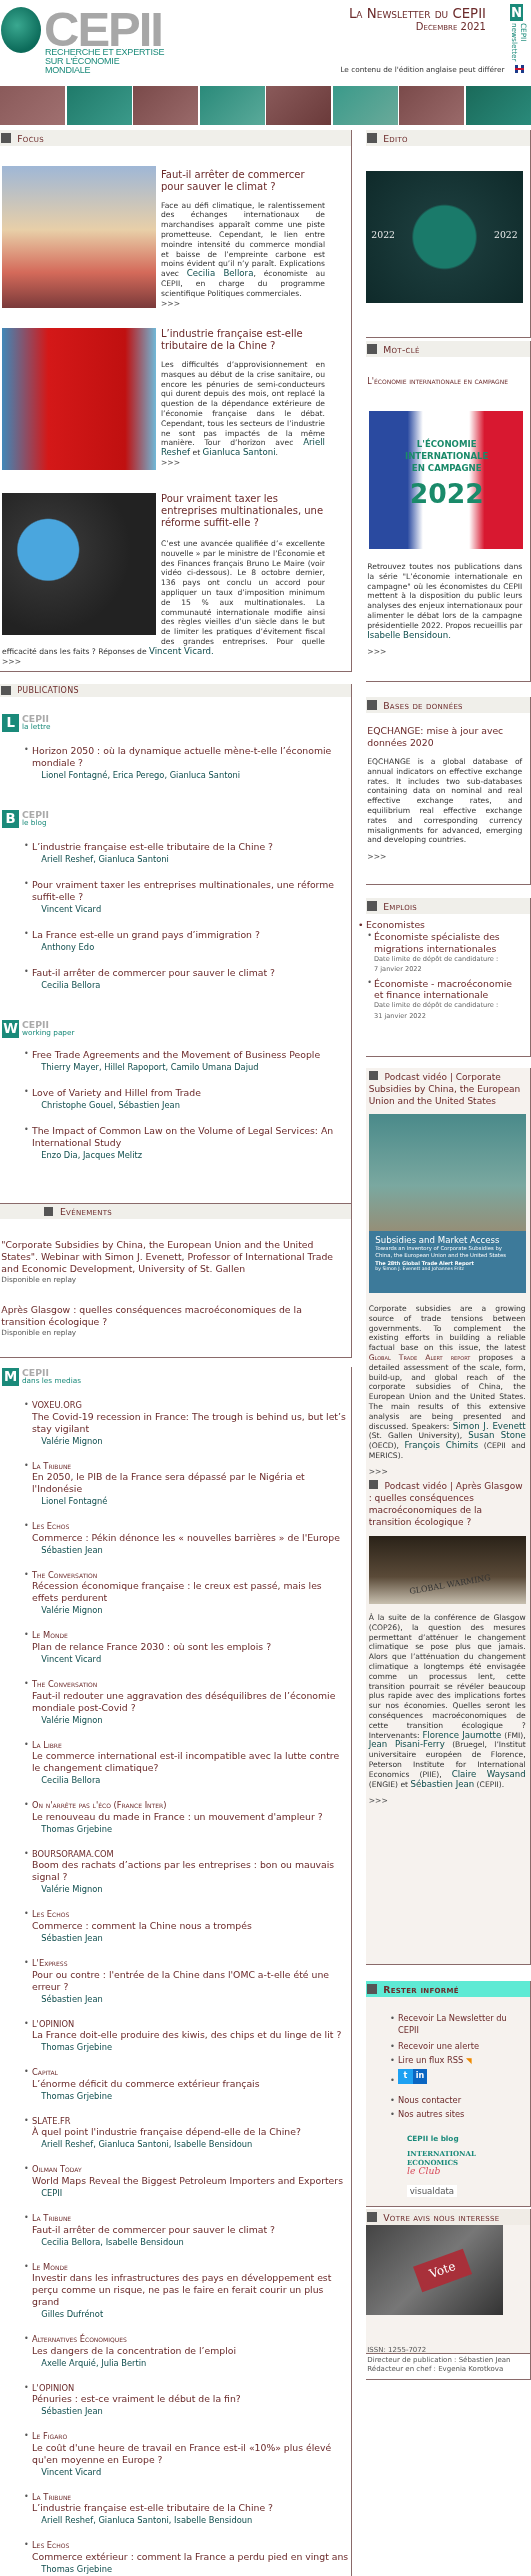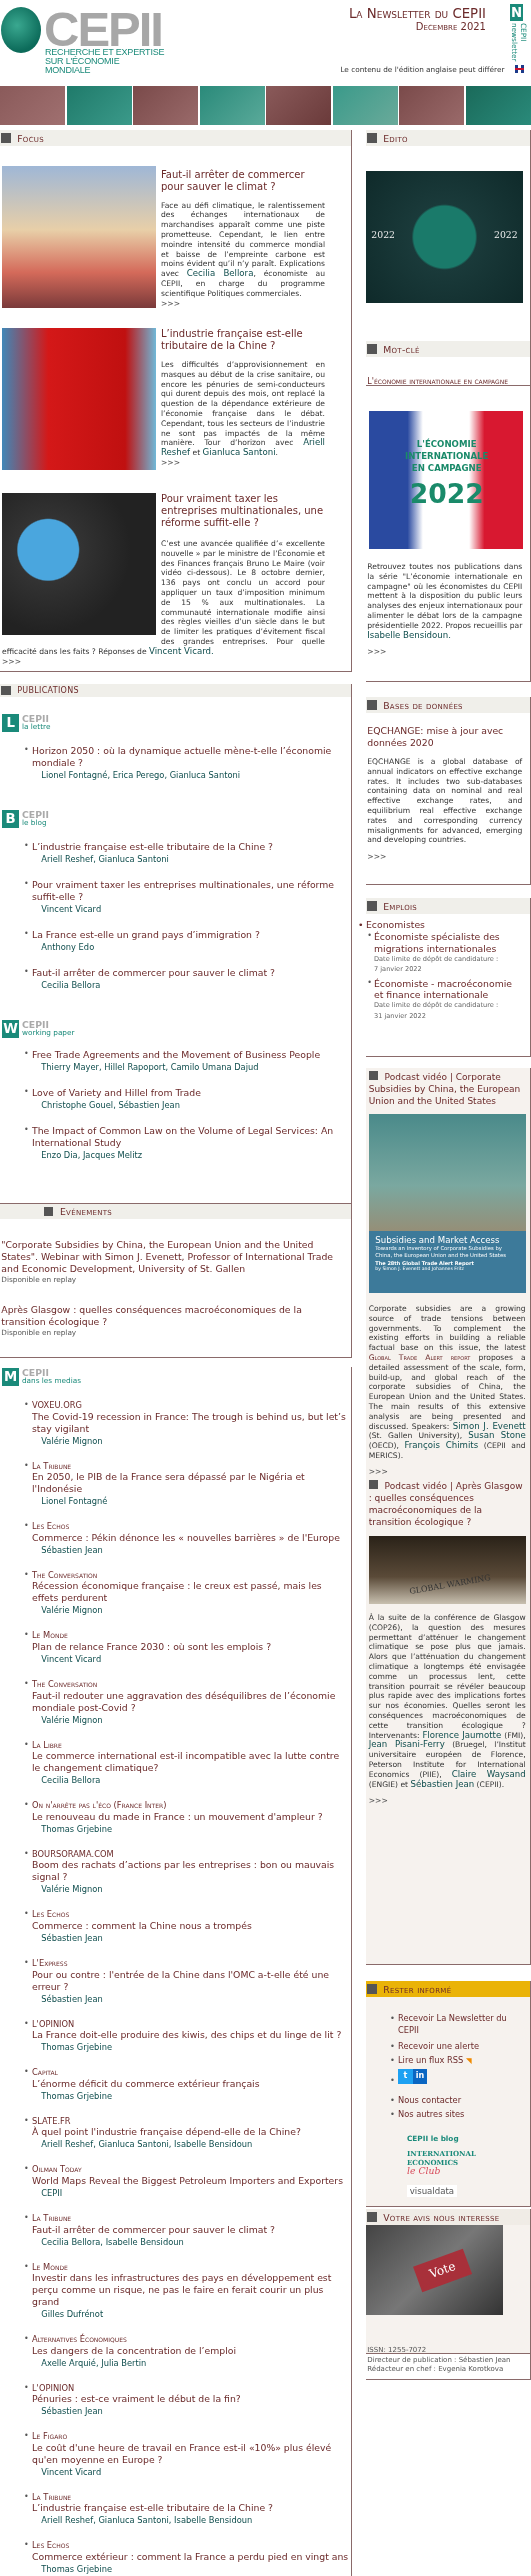--- a/index.html
+++ b/index.html
@@ -346,21 +346,21 @@
         <span class="pub-auth">Ariell Reshef, Gianluca Santoni, Isabelle Bensidoun</span>
       </li>
     <li>
         <span class="media-src">Les Echos</span>
         <span class="pub-title">Commerce extérieur : comment la France a perdu pied en vingt ans</span>
         <span class="pub-auth">Thomas Grjebine</span>
       </li>
   </ul>
 </div>
 
-<div class="panel" style="left:366px;top:130px;width:165px;height:256px;">
+<div class="panel" style="left:366px;top:130px;width:165px;height:208px;">
   <div class="panel-head">
     <span class="sq"></span>
     <span class="panel-title">Edito</span>
   </div>
   <div style="position:absolute;left:0;top:41px;width:157px;height:132px;background:radial-gradient(circle at 50% 50%, #1a7a6a 0%, #1a7a6a 30%, #1a3a3a 32%, #0f2a2a 100%);">
     <div style="position:absolute;left:5.3px;top:58px;color:#eee;font-family:'DejaVu Serif',serif;font-size:9.3px;">2022</div>
     <div style="position:absolute;right:5.3px;top:58px;color:#eee;font-family:'DejaVu Serif',serif;font-size:9.3px;">2022</div>
   </div>
 </div>
 
@@ -440,21 +440,21 @@
   <div style="position:absolute;left:2.7px;top:468px;width:157px;height:68px;background:linear-gradient(180deg,#2a2218 0%,#5a4a38 60%,#c8c0b0 100%);">
     <div style="position:absolute;left:40px;top:44px;color:#333;font-family:'DejaVu Serif',serif;font-size:8px;transform:rotate(-10deg);">GLOBAL WARMING</div>
   </div>
   <div class="rc-text" style="position:absolute;left:2.7px;top:545px;width:157px;">
     <span>À la suite de la conférence de Glasgow (COP26), la question des mesures permettant d’atténuer le changement climatique se pose plus que jamais. Alors que l’atténuation du changement climatique a longtemps été envisagée comme un processus lent, cette transition pourrait se révéler beaucoup plus rapide avec des implications fortes sur nos économies. Quelles seront les conséquences macroéconomiques de cette transition écologique ? Intervenants: </span><span class="author">Florence Jaumotte</span><span> (FMI), </span><span class="author">Jean Pisani-Ferry</span><span> (Bruegel, l’Institut universitaire européen de Florence, Peterson Institute for International Economics (PIIE), </span><span class="author">Claire Waysand</span><span> (ENGIE) et </span><span class="author">Sébastien Jean</span><span> (CEPII).</span>
     <span class="more" style="margin-top:6.6px;">&gt;&gt;&gt;</span>
   </div>
 </div>
 
 <div class="panel sidebar-beige" style="left:366px;top:1981px;width:165px;height:226px;">
-  <div class="panel-head" style="background:#eab308;">
+  <div class="panel-head" style="background:#5eead4;font-weight:bold;">
     <span class="sq"></span>
     <span class="panel-title">Rester informé</span>
   </div>
   <ul style="position:absolute;left:24px;top:31px;width:133px;list-style:none;font-size:8.3px;color:#6b2a2a;line-height:14.6px;">
     <li style="position:relative;padding-left:8px;line-height:12px;margin-bottom:2.7px;"><span style="position:absolute;left:0;color:#555;">•</span><span>Recevoir La Newsletter du CEPII</span></li>
     <li style="position:relative;padding-left:8px;"><span style="position:absolute;left:0;color:#555;">•</span><span>Recevoir une alerte</span></li>
     <li style="position:relative;padding-left:8px;"><span style="position:absolute;left:0;color:#555;">•</span><span>Lire un flux RSS</span> <span style="color:#f08a00;font-size:7.3px;">◥</span></li>
     <li style="position:relative;padding-left:8px;height:24px;"><span style="position:absolute;left:0;top:4px;color:#555;">•</span>
       <span style="display:inline-block;width:14.6px;height:14.6px;background:#1da1f2;color:#fff;font-weight:bold;text-align:center;line-height:14.6px;font-size:8px;vertical-align:middle;">t</span><span style="display:inline-block;width:14.6px;height:14.6px;background:#0a66c2;color:#fff;font-weight:bold;text-align:center;line-height:14.6px;font-size:8px;vertical-align:middle;">in</span>
     </li>

